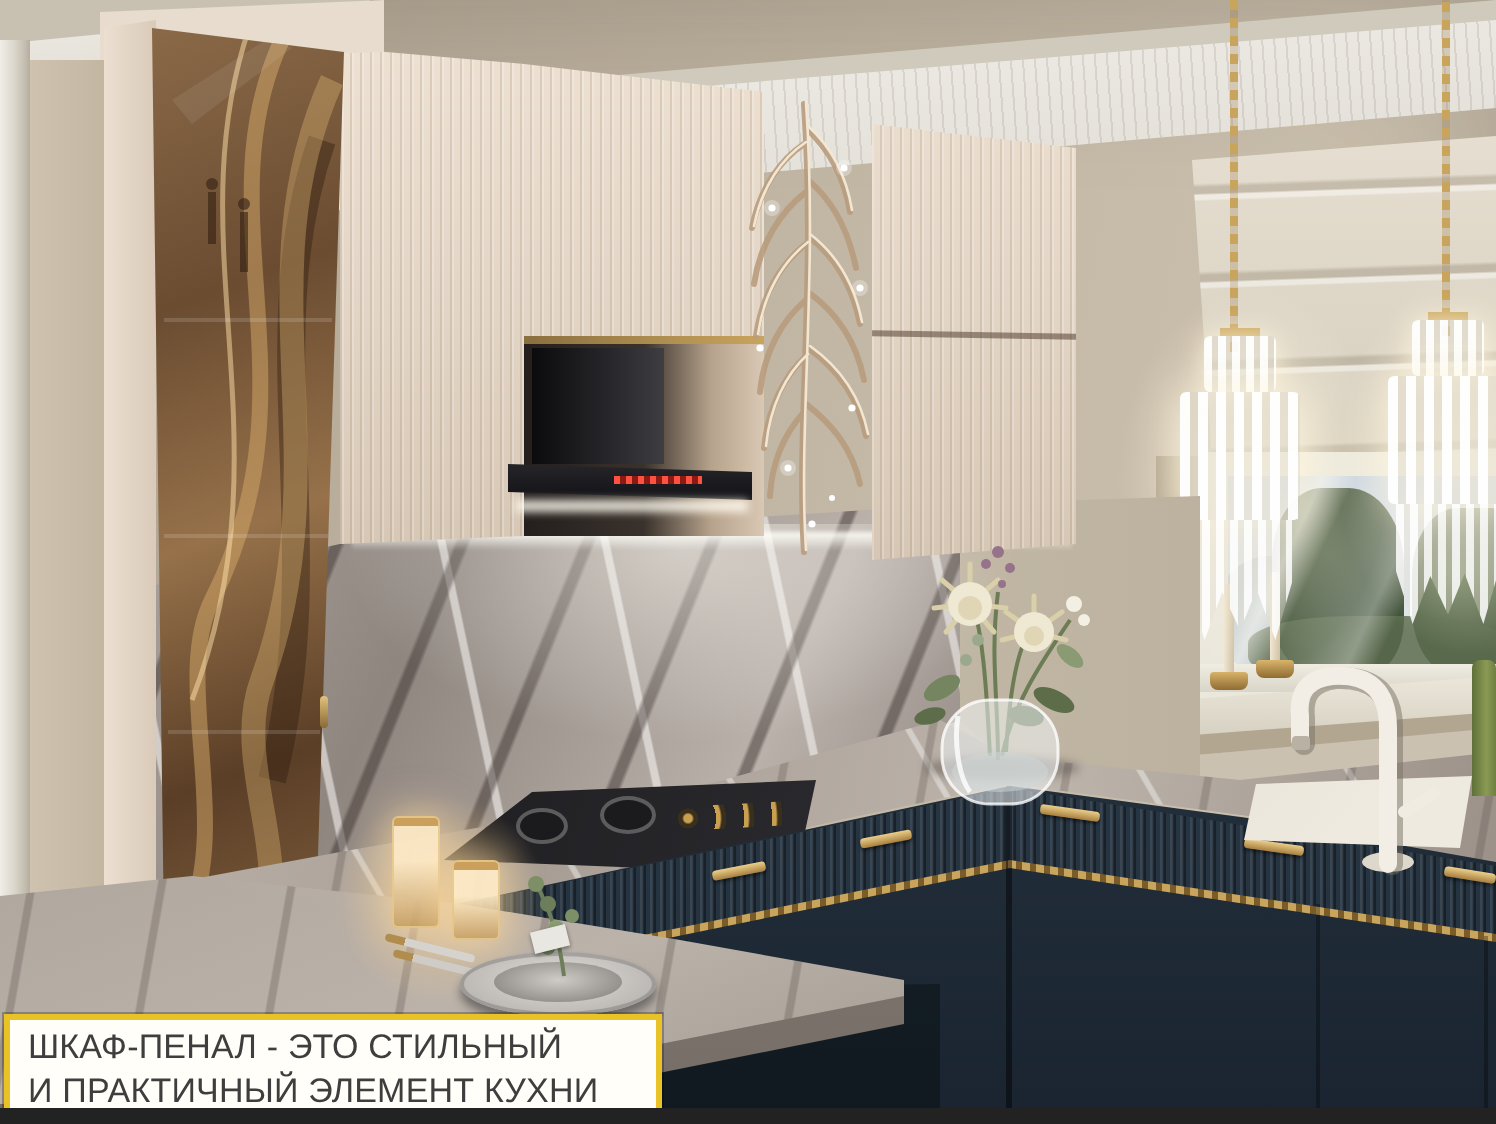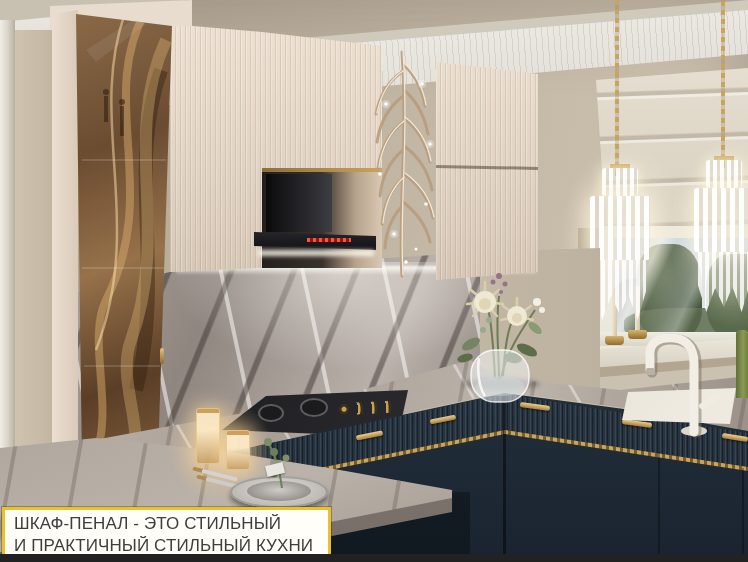--- a/index.html
+++ b/index.html
@@ -279,15 +279,15 @@
     <circle cx="16" cy="10" r="4" fill="#7d8f66"></circle>
       <circle cx="22" cy="20" r="4" fill="#6d7f5a"></circle>
     <circle cx="26" cy="32" r="4" fill="#8a9c72"></circle>
       <circle cx="22" cy="42" r="3.5" fill="#6d7f5a"></circle>
     <circle cx="34" cy="26" r="3.5" fill="#7d8f66"></circle>
   </svg>
   <div class="abs" style="left:266px;top:464px;width:18px;height:11px;background:#e9e7e1;transform:rotate(-14deg);box-shadow:0 1px 2px rgba(0,0,0,.4);"></div>
 
   <div class="abs caption">
     <div>ШКАФ-ПЕНАЛ - ЭТО СТИЛЬНЫЙ</div>
-    <div>И ПРАКТИЧНЫЙ СТИЛЬНЫЙ КУХНИ</div>
+    <div>И ПРАКТИЧНЫЙ ЭЛЕМЕНТ КУХНИ</div>
   </div>
 </div>
 
 </body></html>

